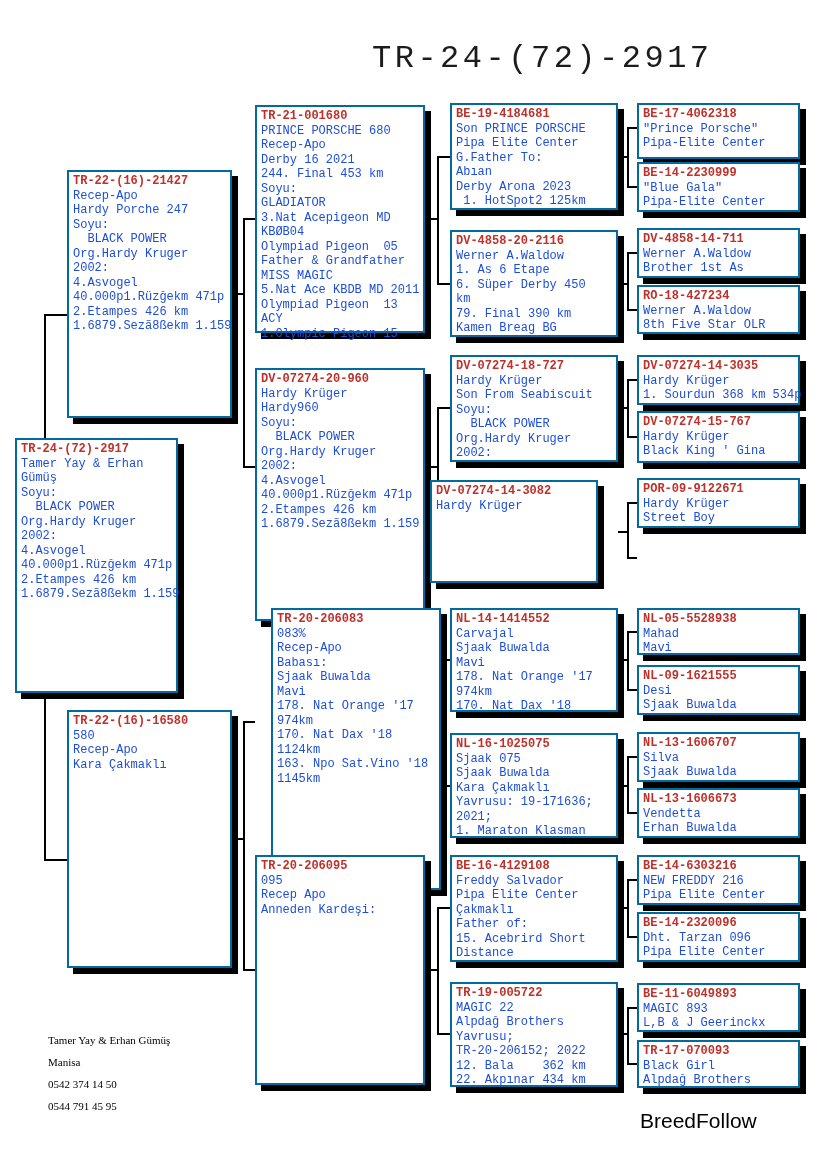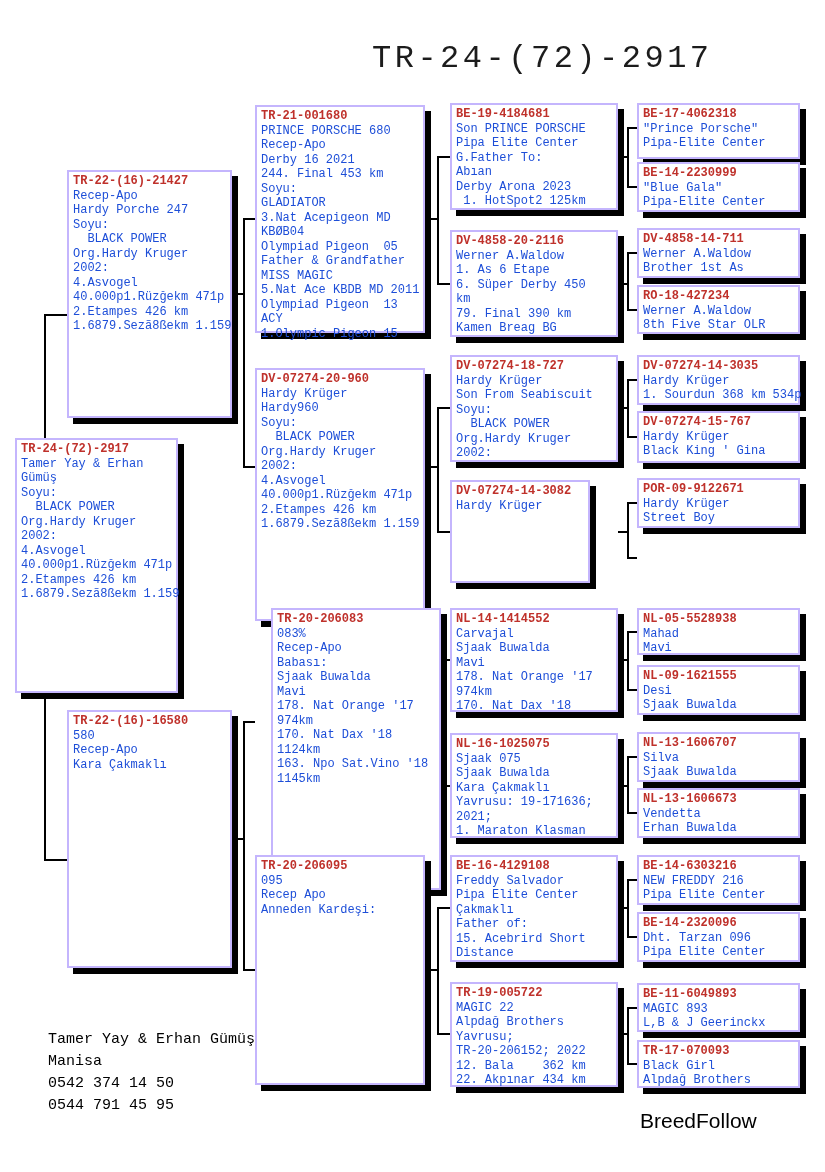--- a/index.html
+++ b/index.html
@@ -6,29 +6,29 @@
   #stage {
     position:relative; width:825px; height:1172px; background:#ffffff;
     font-family:"Liberation Mono", monospace; overflow:hidden;
   }
   .title {
     position:absolute; left:372px; top:40px;
     font-size:32px; letter-spacing:3.5px; color:#1c1c1c; white-space:pre;
   }
   .pbox {
     position:absolute; box-sizing:border-box; background:#ffffff;
-    border:2px solid #c4b5fd; box-shadow:6px 6px 0 0 #000000;
+    border:2px solid #0369a1; box-shadow:6px 6px 0 0 #000000;
     padding:2px 4px; font-size:12px; line-height:14.5px;
   }
   .bid  { color:#bf312b; font-weight:bold; white-space:pre; }
   .btxt { color:#1d4ed8; white-space:pre; }
   #connectors { position:absolute; left:0; top:0; }
   .owner-block {
     position:absolute; left:48px; top:1029px;
-    font-family:Liberation Mono, monospace; font-size:15px;
+    font-family:Liberation Serif, serif; font-size:11px;
     line-height:22px; color:#000000;
   }
   .brand {
     position:absolute; left:640px; top:1109px;
     font-family:Liberation Sans, sans-serif; font-size:21px; color:#000000;
   }
 </style>
 </head>
 <body>
 
@@ -161,21 +161,21 @@
   </div>
   <div class="pbox" style="left:450px;top:355px;width:168px;height:107px">
     <div class="bid">DV-07274-18-727</div>
     <div class="btxt">Hardy Krüger
 Son From Seabiscuit
 Soyu:
   BLACK POWER
 Org.Hardy Kruger
 2002:</div>
   </div>
-  <div class="pbox" style="left:450px;top:480px;width:140px;height:103px">
+  <div class="pbox" style="left:430px;top:480px;width:168px;height:103px">
     <div class="bid">DV-07274-14-3082</div>
     <div class="btxt">Hardy Krüger</div>
   </div>
   <div class="pbox" style="left:450px;top:608px;width:168px;height:104px">
     <div class="bid">NL-14-1414552</div>
     <div class="btxt">Carvajal
 Sjaak Buwalda
 Mavi
 178. Nat Orange '17
 974km

